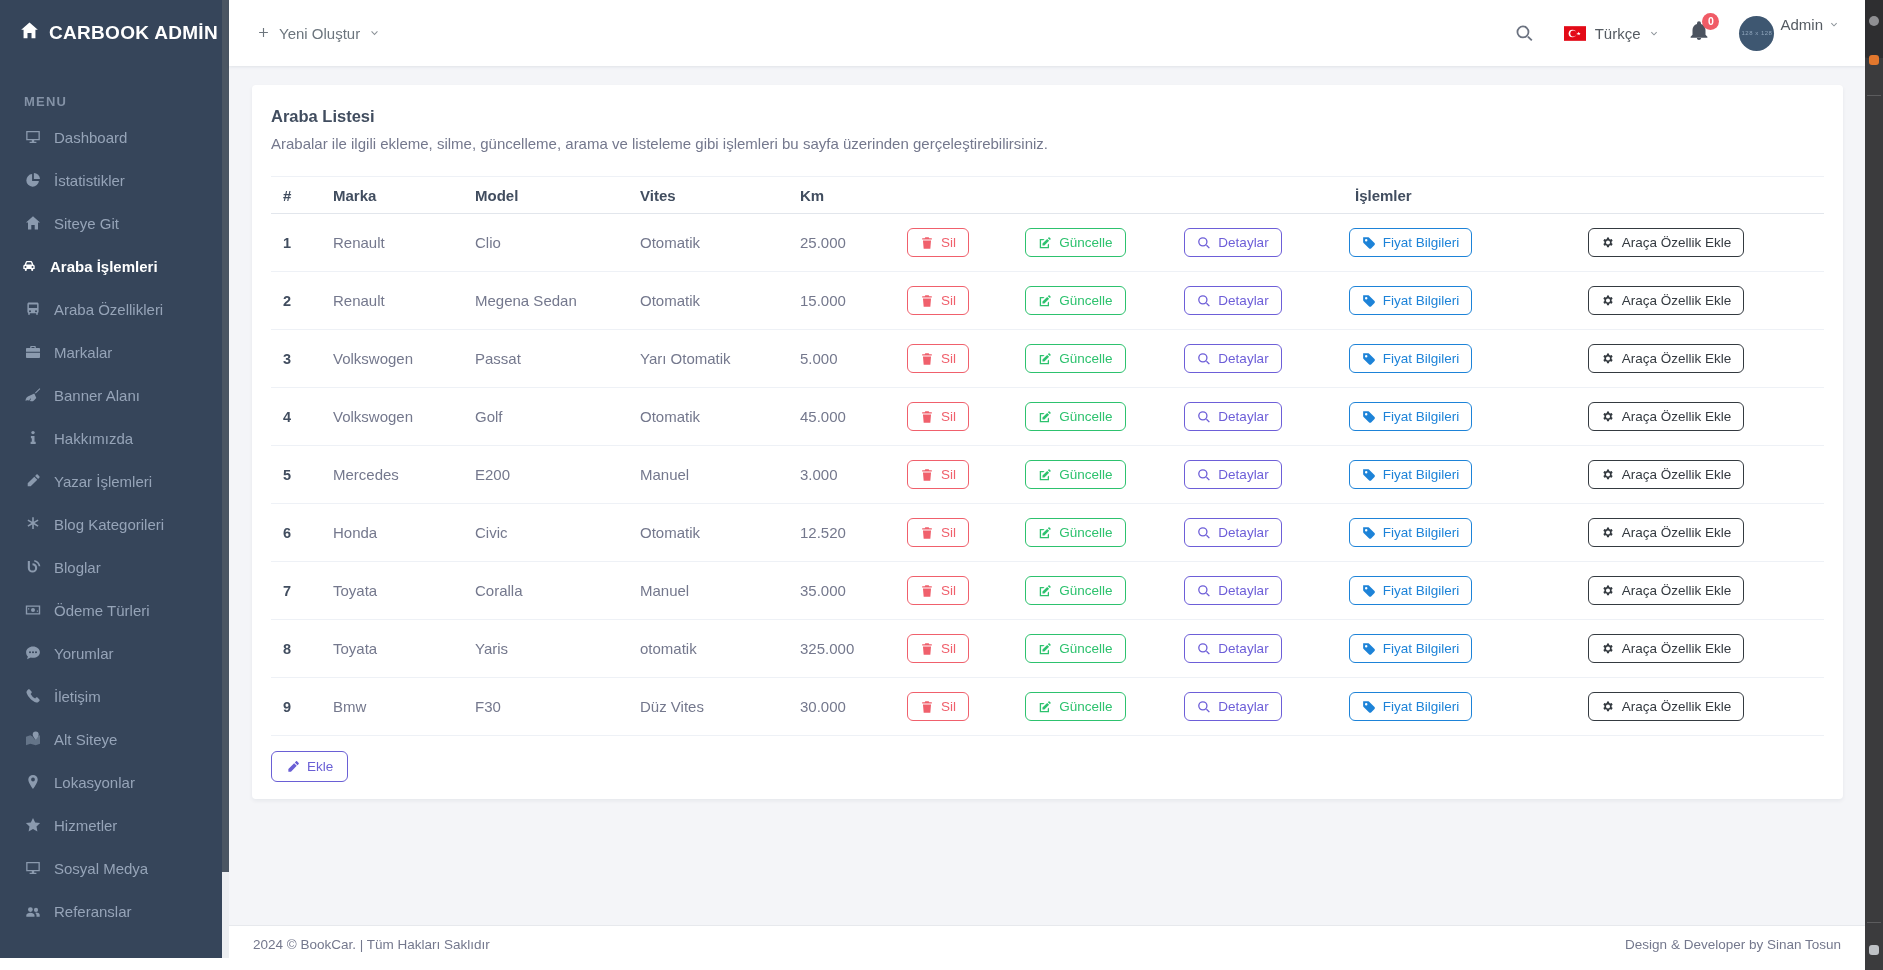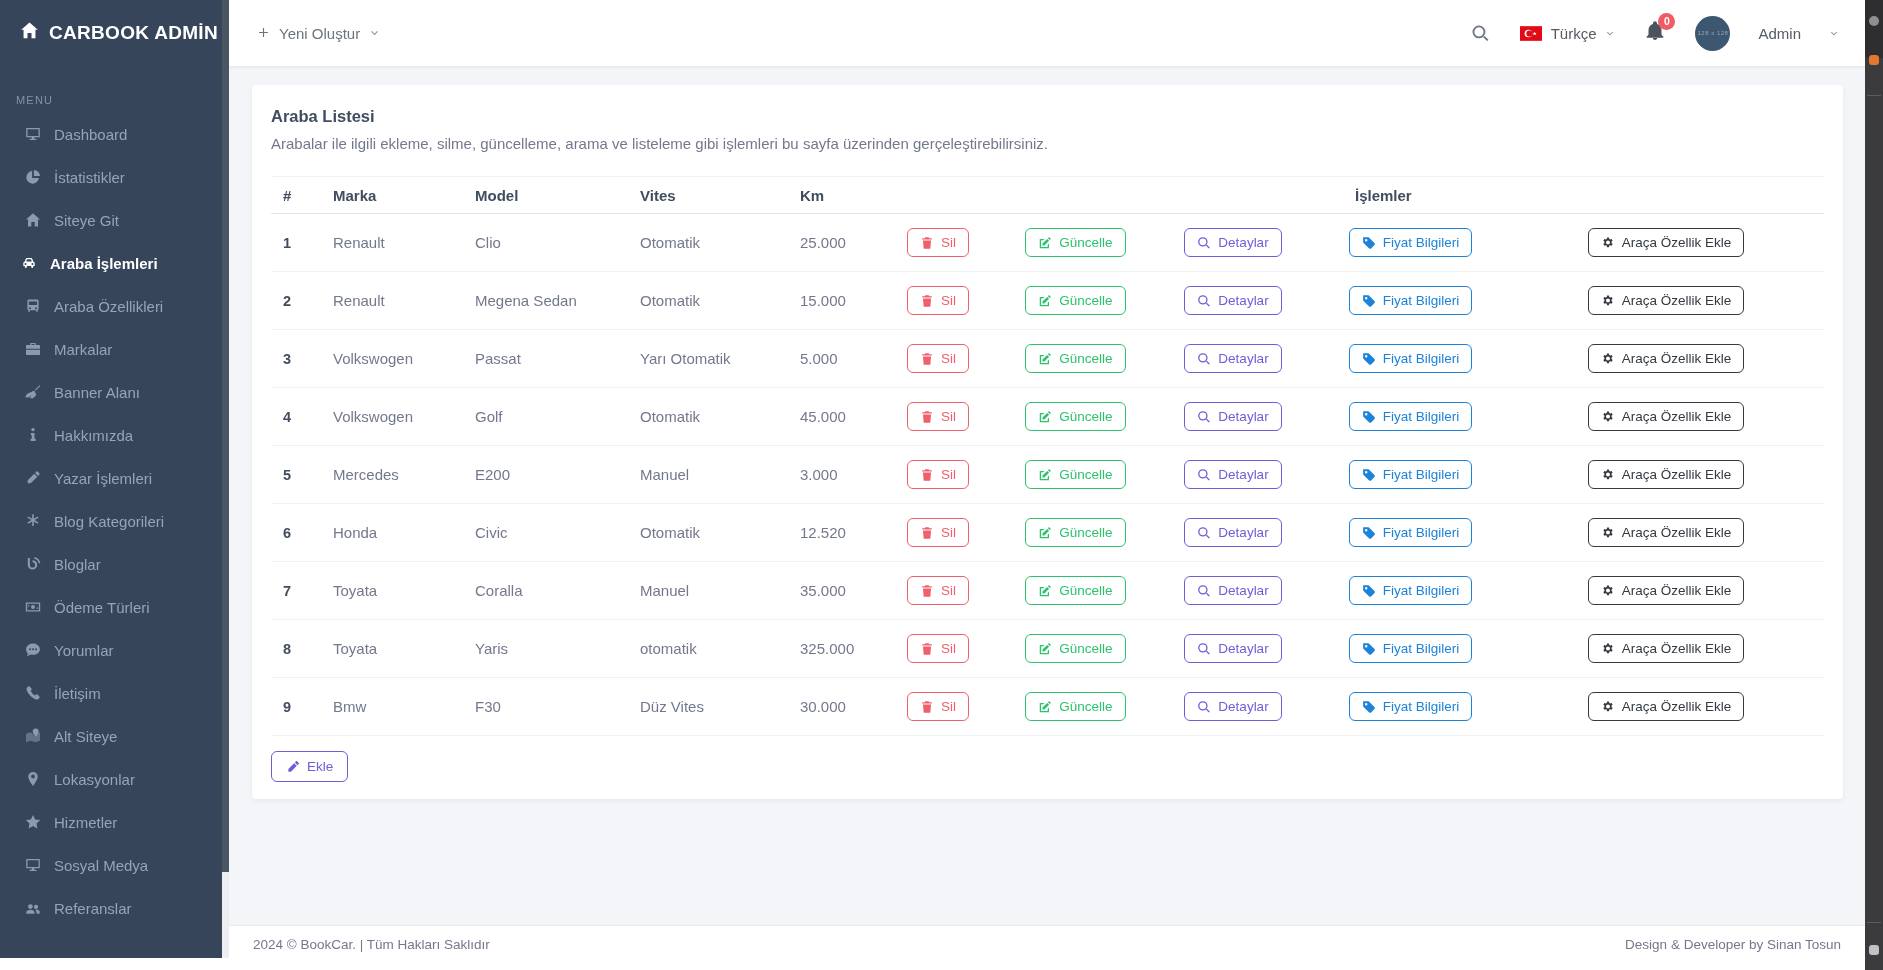--- a/index.html
+++ b/index.html
@@ -7,21 +7,21 @@
   body {
     width:1883px; height:970px; overflow:hidden; background:#ffffff;
     font-family:"Liberation Sans","DejaVu Sans",sans-serif;
   }
   .screen { position:relative; width:1883px; height:970px; }
 
   
   .sidebar { position:absolute; left:0; top:0; width:222px; height:958px; background:#36455a; overflow:hidden; }
   .side-logo { height:66px; display:flex; align-items:center; padding-left:20px; gap:10px; color:#fff; font-size:19px; font-weight:bold; letter-spacing:.3px; white-space:nowrap; }
   .side-logo .icn svg { width:19px; height:19px; fill:#fff; }
-  .menu-label { margin:28px 0 7px 16px; font-size:11px; font-weight:normal; letter-spacing:1.2px; color:#8492a6; }
+  .menu-label { margin:28px 0 7px 24px; font-size:13px; font-weight:bold; letter-spacing:1.2px; color:#8492a6; }
   .side-item { display:flex; align-items:flex-start; gap:13px; padding:13px 10px 13px 24px; color:#96a4b8; font-size:15px; cursor:pointer; white-space:nowrap; }
   .side-item .icn { width:17px; display:inline-flex; justify-content:center; }
   .side-item .icn svg { width:16px; height:16px; fill:#8b9aae; }
   .side-item.active { color:#ffffff; font-weight:bold;padding-left:20px; }
   .side-item.active .icn svg { fill:#ffffff; }
 
   
   .sb-scroll { position:absolute; left:222px; top:0; width:7px; height:958px; background:#eceef1; }
   .sb-scroll .thumb { width:7px; height:872px; background:#4b5663; }
 
@@ -34,21 +34,21 @@
   .create-btn .chev svg { width:11px; height:11px; fill:#8a9097; }
   .topbar-right { margin-left:auto; display:flex; align-items:center; gap:30px; }
   .search-btn { display:inline-flex; cursor:pointer; }
   .search-btn svg { width:19px; height:19px; fill:#6b7280; }
   .lang { display:flex; align-items:center; gap:9px; color:#555b62; font-size:15px; cursor:pointer; }
   .lang .flag svg { width:22px; height:15px; display:block; }
   .lang .chev svg { width:10px; height:10px; fill:#8a9097; }
   .bell-wrap { position:relative; display:inline-flex; cursor:pointer; }
   .bell-wrap > .icn svg { width:20px; height:20px; fill:#4b535f; }
   .badge { position:absolute; top:-8px; right:-10px; min-width:17px; height:17px; border-radius:9px; background:#f05b66; color:#fff; font-size:10.5px; line-height:17px; text-align:center; padding:0 3px; font-weight:bold; }
-  .user { display:flex; align-items:center; gap:28px; color:#555b62; font-size:15px; cursor:pointer; }
+  .user { display:flex; gap:6px; color:#555b62; font-size:15px; cursor:pointer; }
   .avatar { width:35px; height:35px; border-radius:50%; background:#3e5771; display:flex; align-items:center; justify-content:center; overflow:hidden; }
   .avatar span { font-size:6px; color:#8fa5bc; letter-spacing:.5px; }
   .user .chev svg { width:10px; height:10px; fill:#8a9097; }
 
   
   .content { flex:1 1 auto; background:#f4f5f8; padding:19px 22px 0 23px; overflow:hidden; }
   .card { background:#fff; border-radius:4px; box-shadow:0 2px 4px rgba(18,30,52,.06); padding:22px 19px 17px; }
   .card h4 { margin:0; font-size:16.5px; color:#414d5f; font-weight:bold; }
   .card .desc { margin:9px 0 9px; font-size:15px; color:#74788d; }
 

